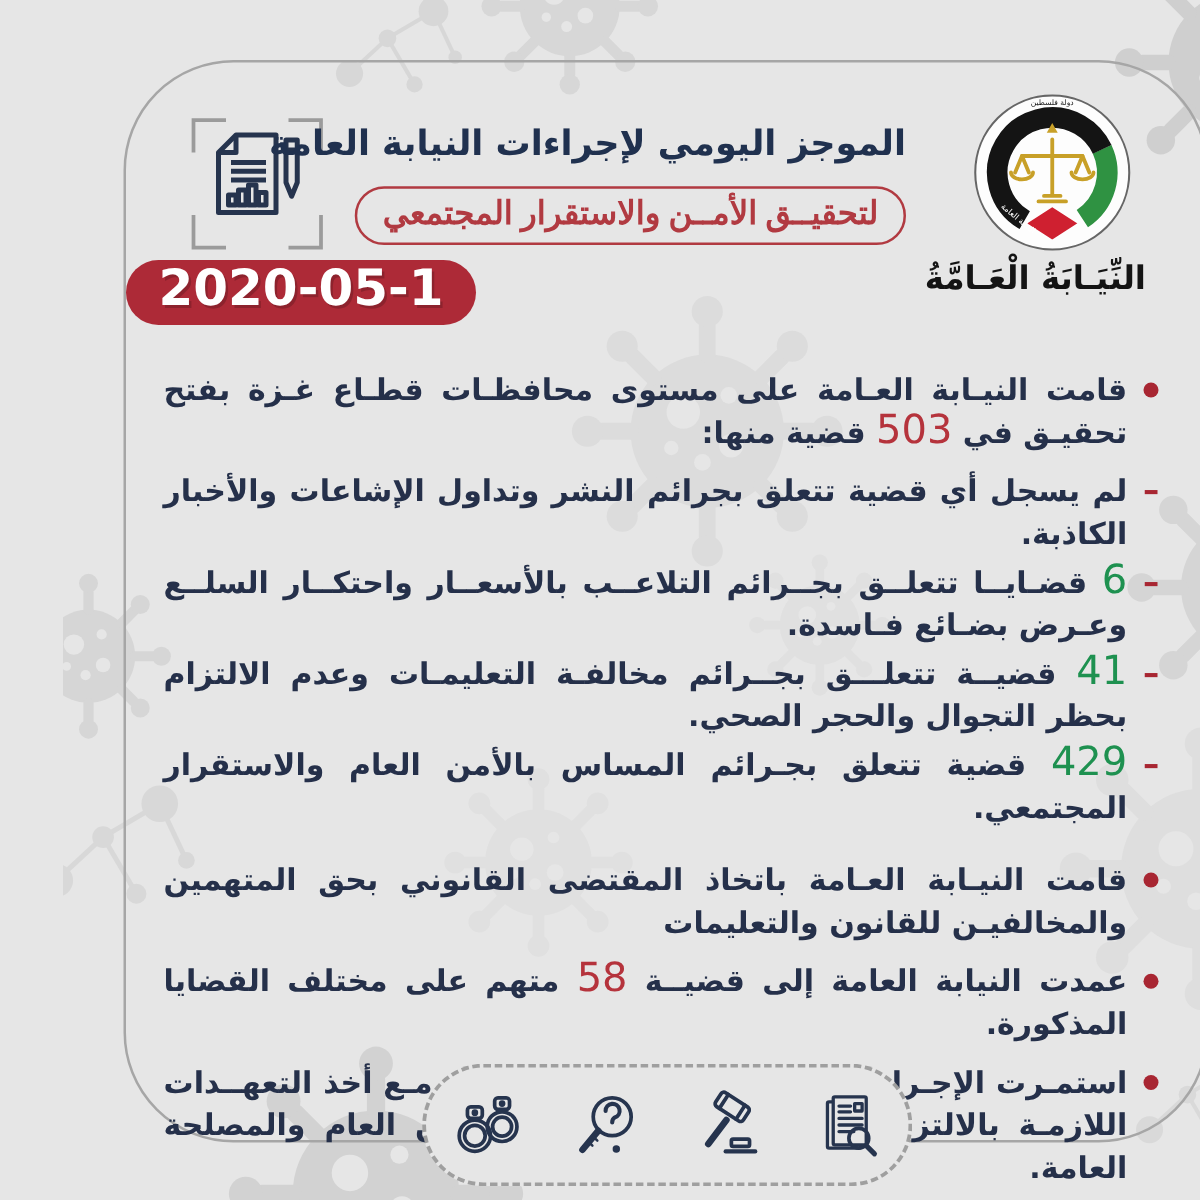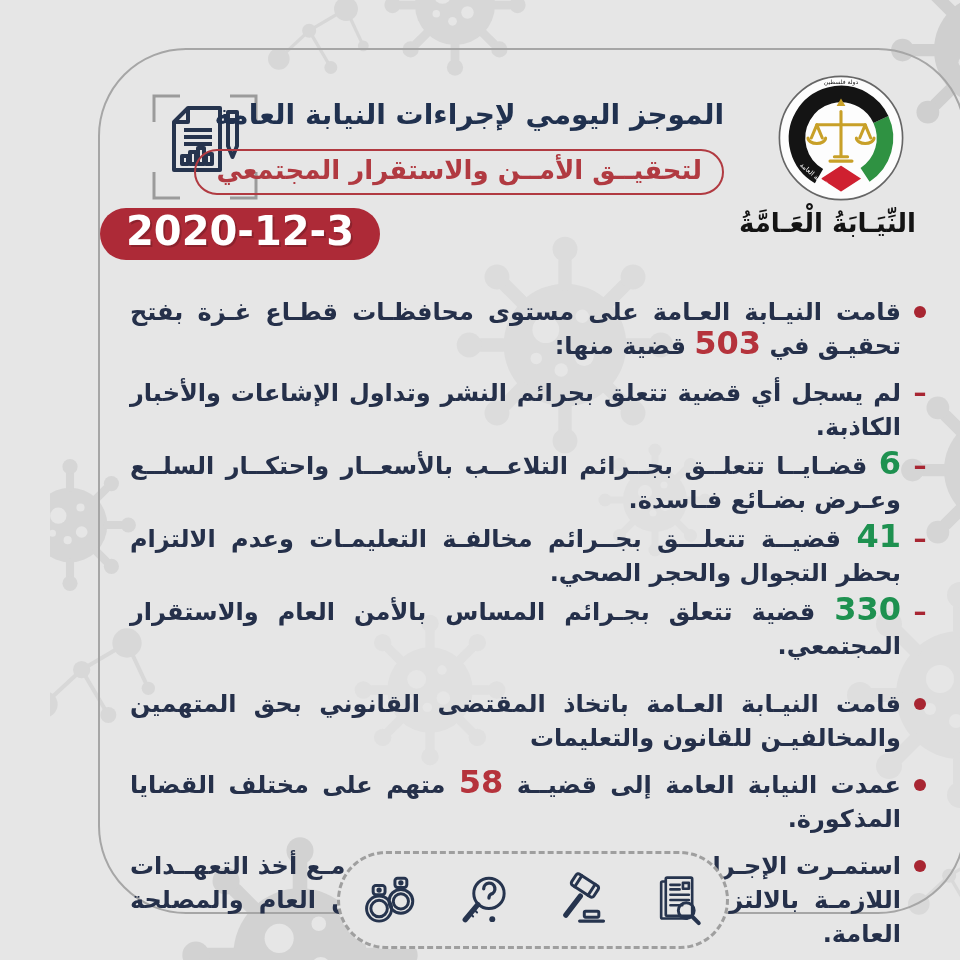--- a/index.html
+++ b/index.html
@@ -13,41 +13,41 @@
   .card{position:absolute;left:48px;top:48px;width:868px;height:866px;
     border:2px solid #a6a6a6;border-radius:88px;box-sizing:border-box;z-index:1;}
 
   
   .doc-frame{position:absolute;left:90px;top:82px;width:130px;height:130px;z-index:2;}
   .title-wrap{position:absolute;left:180px;top:97px;width:494px;text-align:right;
     direction:rtl;z-index:2;}
   .main-title{font-size:28px;font-weight:bold;color:#20314f;white-space:nowrap;line-height:36px;}
   .subtitle-pill{display:inline-block;margin-top:16px;padding:4px 20px 8px;
     border:2.5px solid #b13a41;border-radius:27px;color:#b13a41;font-size:26px;
-    font-weight:bold;white-space:nowrap;background:transparent;}
+    font-weight:bold;white-space:nowrap;background:transparent;font-family:Liberation Serif, serif;}
   .logo-wrap{position:absolute;left:716px;top:72px;width:150px;text-align:center;z-index:2;}
   .logo-calligraphy{margin-top:0px;font-size:26px;font-weight:bold;color:#141414;
     white-space:nowrap;}
   .date-badge{position:absolute;left:50px;top:208px;background:#ad2a37;color:#ffffff;
     font-size:40px;font-weight:bold;padding:0 26px 6px;border-radius:27px;direction:ltr;
     z-index:3;text-shadow:2px 2px 0 rgba(0,0,0,0.18);}
 
   
   .body-text{position:absolute;left:80px;right:78px;top:295px;z-index:2;direction:rtl;
     color:#25304a;font-size:24px;font-weight:bold;line-height:34px;}
   .brow{display:flex;gap:7px;}
   .brow.dot{margin-bottom:13px;}
   .brow.dash{margin-bottom:5px;}
   .brow.dash + .brow.dot{margin-top:24px;}
   .mk{flex:0 0 24px;display:flex;justify-content:center;}
   .mk.dot::before{content:"";width:12px;height:12px;border-radius:50%;background:#a82632;
     margin-top:11px;}
   .mk.dash{color:#a82632;font-weight:bold;font-size:26px;}
   .btext{flex:1;text-align:justify;}
-  .num{font-size:32px;line-height:28px;font-weight:bold;}
+  .num{font-size:32px;line-height:28px;font-weight:normal;}
   .n-red{color:#b5333c;}
   .n-green{color:#1e9150;}
 
   
   .footer-pill{position:absolute;left:287px;top:851px;width:392px;height:98px;
     box-sizing:border-box;background:#e6e6e6;border:3px dashed #9f9f9f;border-radius:52px;
     display:flex;align-items:center;justify-content:center;gap:30px;direction:ltr;z-index:3;}
   .footer-pill svg{display:block;}
 </style>
 </head>
@@ -186,42 +186,42 @@
           <path d="M74,60 a8,5 0 0 0 16,0"></path>
         <path d="M54,77 h12 M50,81 h20"></path>
       </g>
       <path d="M56,31 h8 l-4,-7 z" fill="#c8a028"></path>
       <text x="60" y="11" font-size="5.5" text-anchor="middle" fill="#1a1a1a">دولة فلسطين</text>
       <text x="34" y="95" font-size="6" fill="#ffffff" text-anchor="middle" transform="rotate(40 34 95)">النيابة العامة</text>
     </svg>
     <div class="logo-calligraphy">النِّيَـابَةُ الْعَـامَّةُ</div>
   </div>
 
-  <div class="date-badge">2020-12-3</div>
+  <div class="date-badge">2020-05-1</div>
 
   <div class="body-text">
       <div class="brow dot">
         <span class="mk dot"></span>
         <div class="btext"><span>قامت النيـابة العـامة على مستوى محافظـات قطـاع غـزة بفتح تحقيـق في </span><span class="num n-red">503</span><span> قضية منها:</span></div>
       </div>
       <div class="brow dash">
         <span class="mk dash">–</span>
         <div class="btext"><span>لم يسجل أي قضية تتعلق بجرائم النشر وتداول الإشاعات والأخبار الكاذبة.</span></div>
       </div>
       <div class="brow dash">
         <span class="mk dash">–</span>
         <div class="btext"><span class="num n-green">6</span><span> قضـايــا تتعلــق بجــرائم التلاعــب بالأسعــار واحتكــار السلــع وعـرض بضـائع فـاسدة.</span></div>
       </div>
       <div class="brow dash">
         <span class="mk dash">–</span>
         <div class="btext"><span class="num n-green">41</span><span> قضيــة تتعلـــق بجــرائم مخالفـة التعليمـات وعدم الالتزام بحظر التجوال والحجر الصحي.</span></div>
       </div>
       <div class="brow dash">
         <span class="mk dash">–</span>
-        <div class="btext"><span class="num n-green">330</span><span> قضية تتعلق بجـرائم المساس بالأمن العام والاستقرار المجتمعي.</span></div>
+        <div class="btext"><span class="num n-green">429</span><span> قضية تتعلق بجـرائم المساس بالأمن العام والاستقرار المجتمعي.</span></div>
       </div>
       <div class="brow dot">
         <span class="mk dot"></span>
         <div class="btext"><span>قامت النيـابة العـامة باتخاذ المقتضى القانوني بحق المتهمين والمخالفيـن للقانون والتعليمات</span></div>
       </div>
       <div class="brow dot">
         <span class="mk dot"></span>
         <div class="btext"><span>عمدت النيابة العامة إلى قضيــة </span><span class="num n-red">58</span><span> متهم على مختلف القضايا المذكورة.</span></div>
       </div>
       <div class="brow dot">

